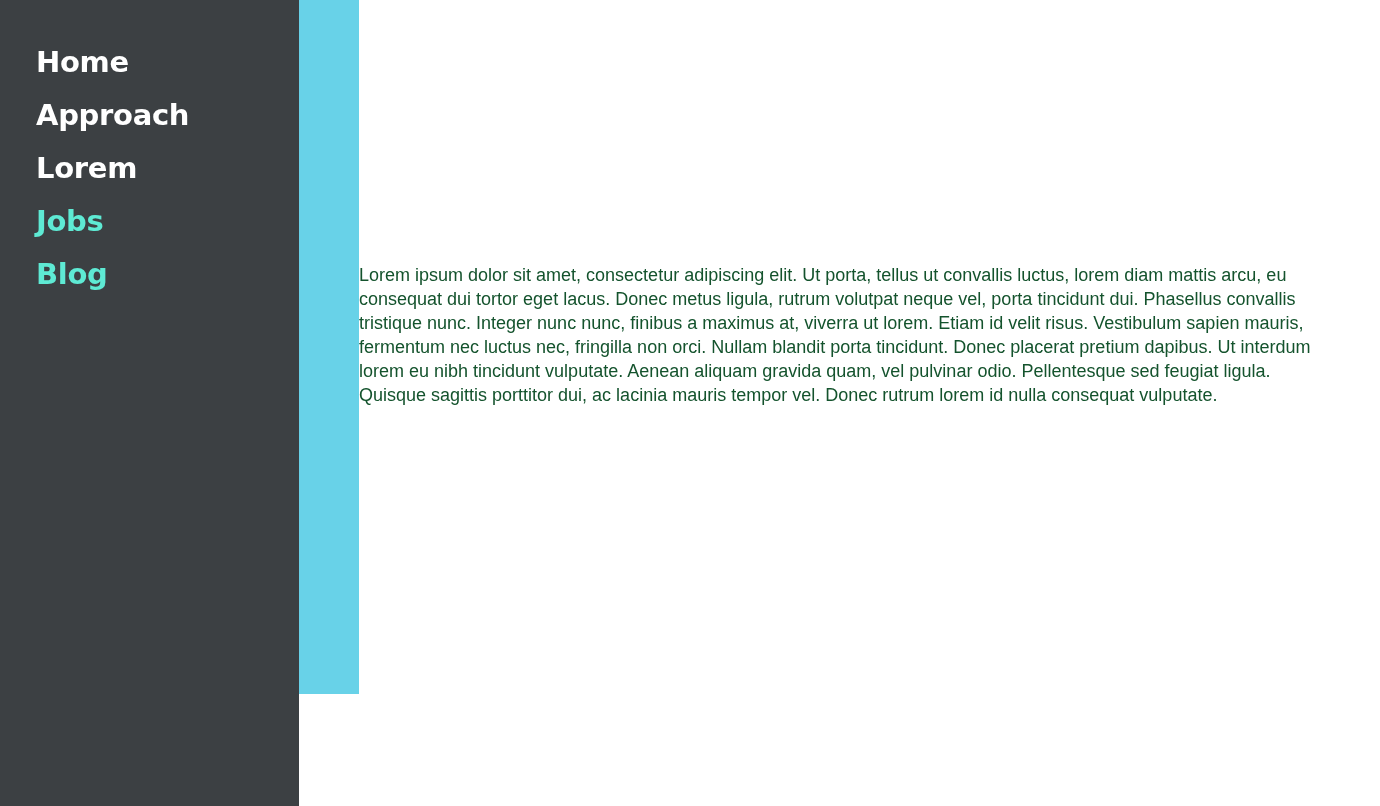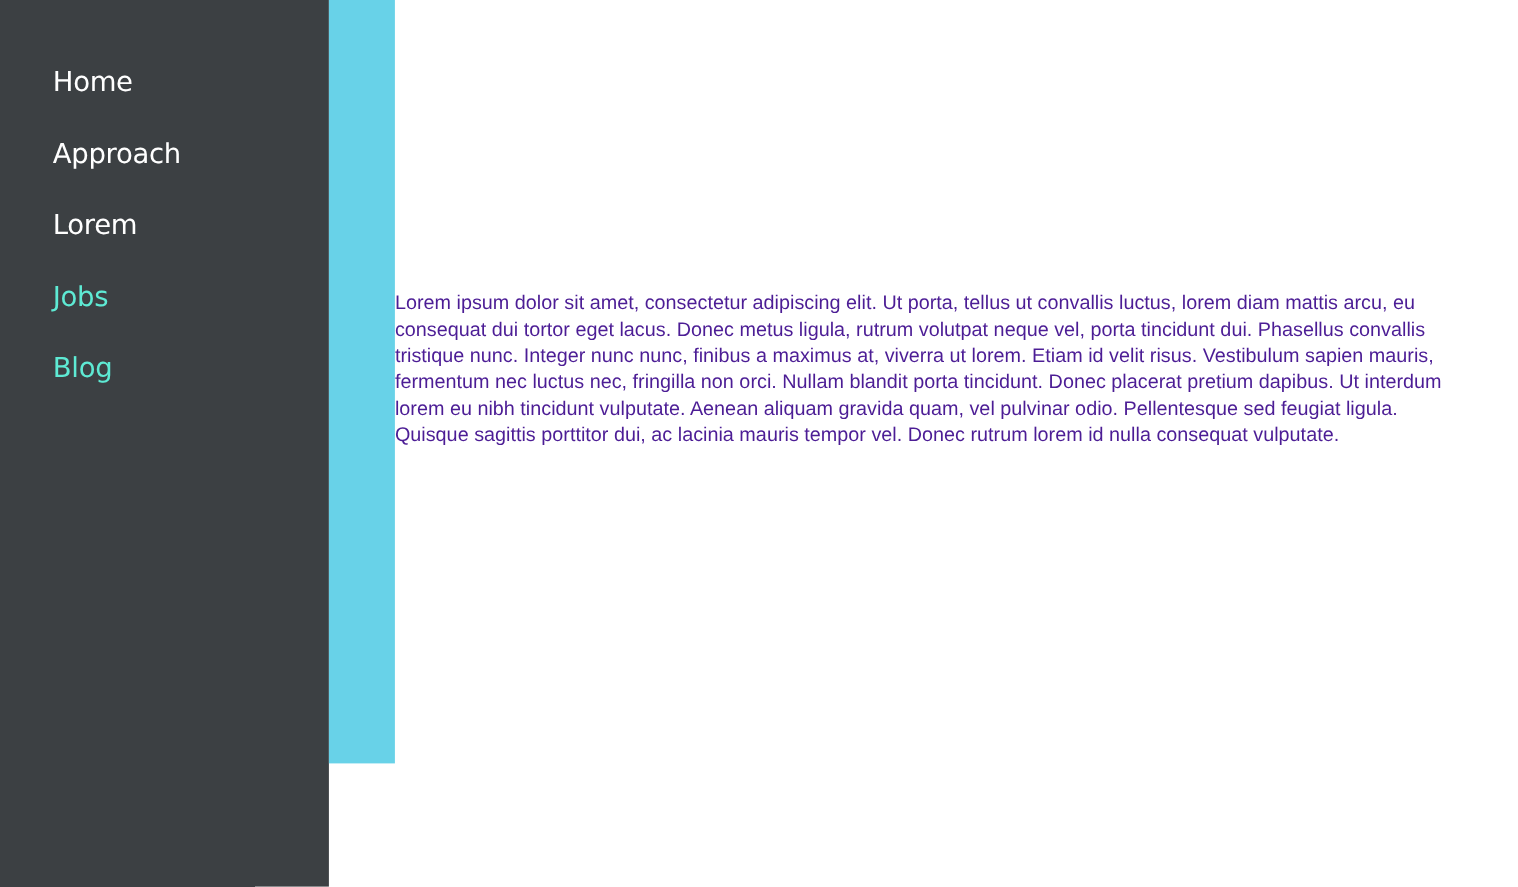--- a/index.html
+++ b/index.html
@@ -40,24 +40,24 @@
     list-style: none;
     margin: 0;
     padding: 0;
   }
 
   .nav-item {
     display: block;
     height: 53px;
     line-height: 53px;
     padding: 0 0 0 36px;
-    margin: 12px;
+    margin: 0;
     font-family: "DejaVu Sans", "Liberation Sans", sans-serif;
-    font-size: 25px;
-    font-weight: normal;
+    font-size: 29px;
+    font-weight: bold;
     letter-spacing: -0.3px;
     white-space: nowrap;
     cursor: pointer;
     user-select: none;
   }
 
   .nav-item.active {
     color: #ffffff;
   }
 
@@ -102,21 +102,21 @@
     letter-spacing: -0.2px;
   }
 
   .hero-body {
     margin: 0;
     padding: 0;
     font-family: "Liberation Sans", sans-serif;
     font-size: 18px;
     line-height: 24px;
     font-weight: normal;
-    color: #4c1d95;
+    color: #14532d;
     width: 962px;
   }
 
   .footer-band {
     flex: 1 1 auto;
     background: #f9d423;
   }
 </style>
 </head>
 <body>

